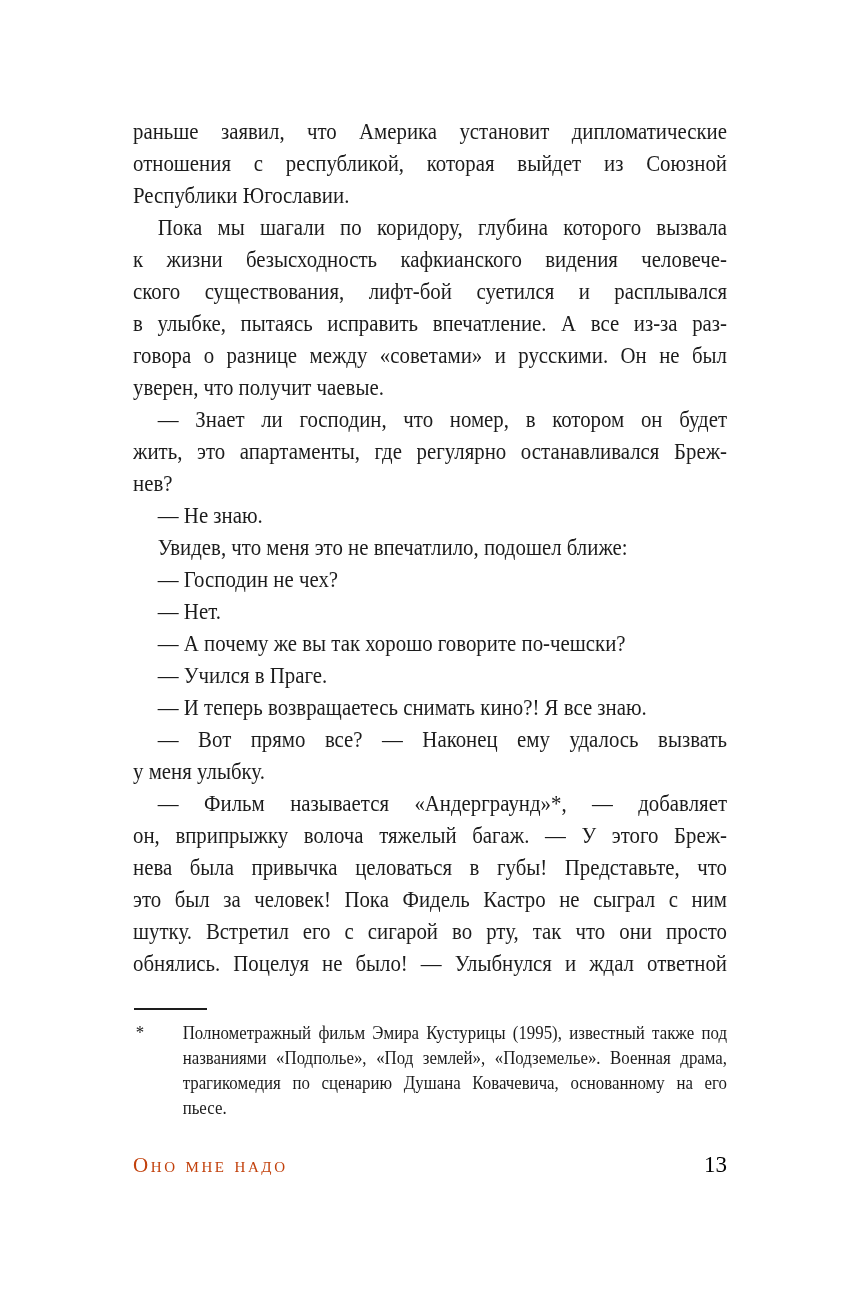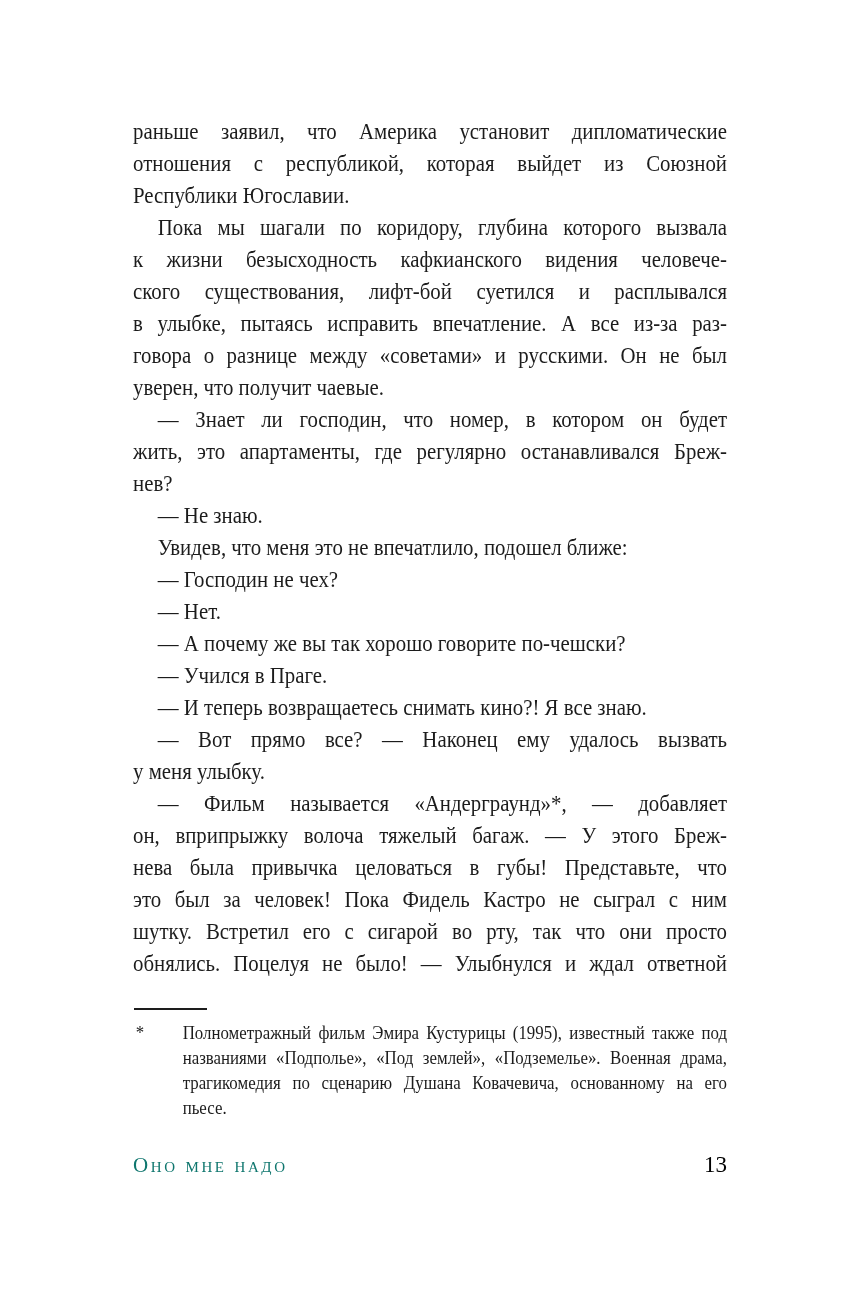--- a/index.html
+++ b/index.html
@@ -77,21 +77,21 @@
     width: 594px;
     display: flex;
     justify-content: space-between;
     align-items: baseline;
   }
   .running-title {
     font-variant: small-caps;
     font-variant-caps: small-caps;
     font-size: 21px;
     letter-spacing: 2.6px;
-    color: #0f766e;
+    color: #c2410c;
   }
   .page-number {
     font-size: 23px;
     color: #000000;
   }
 </style>
 </head>
 <body>
 
 <div class="page">

